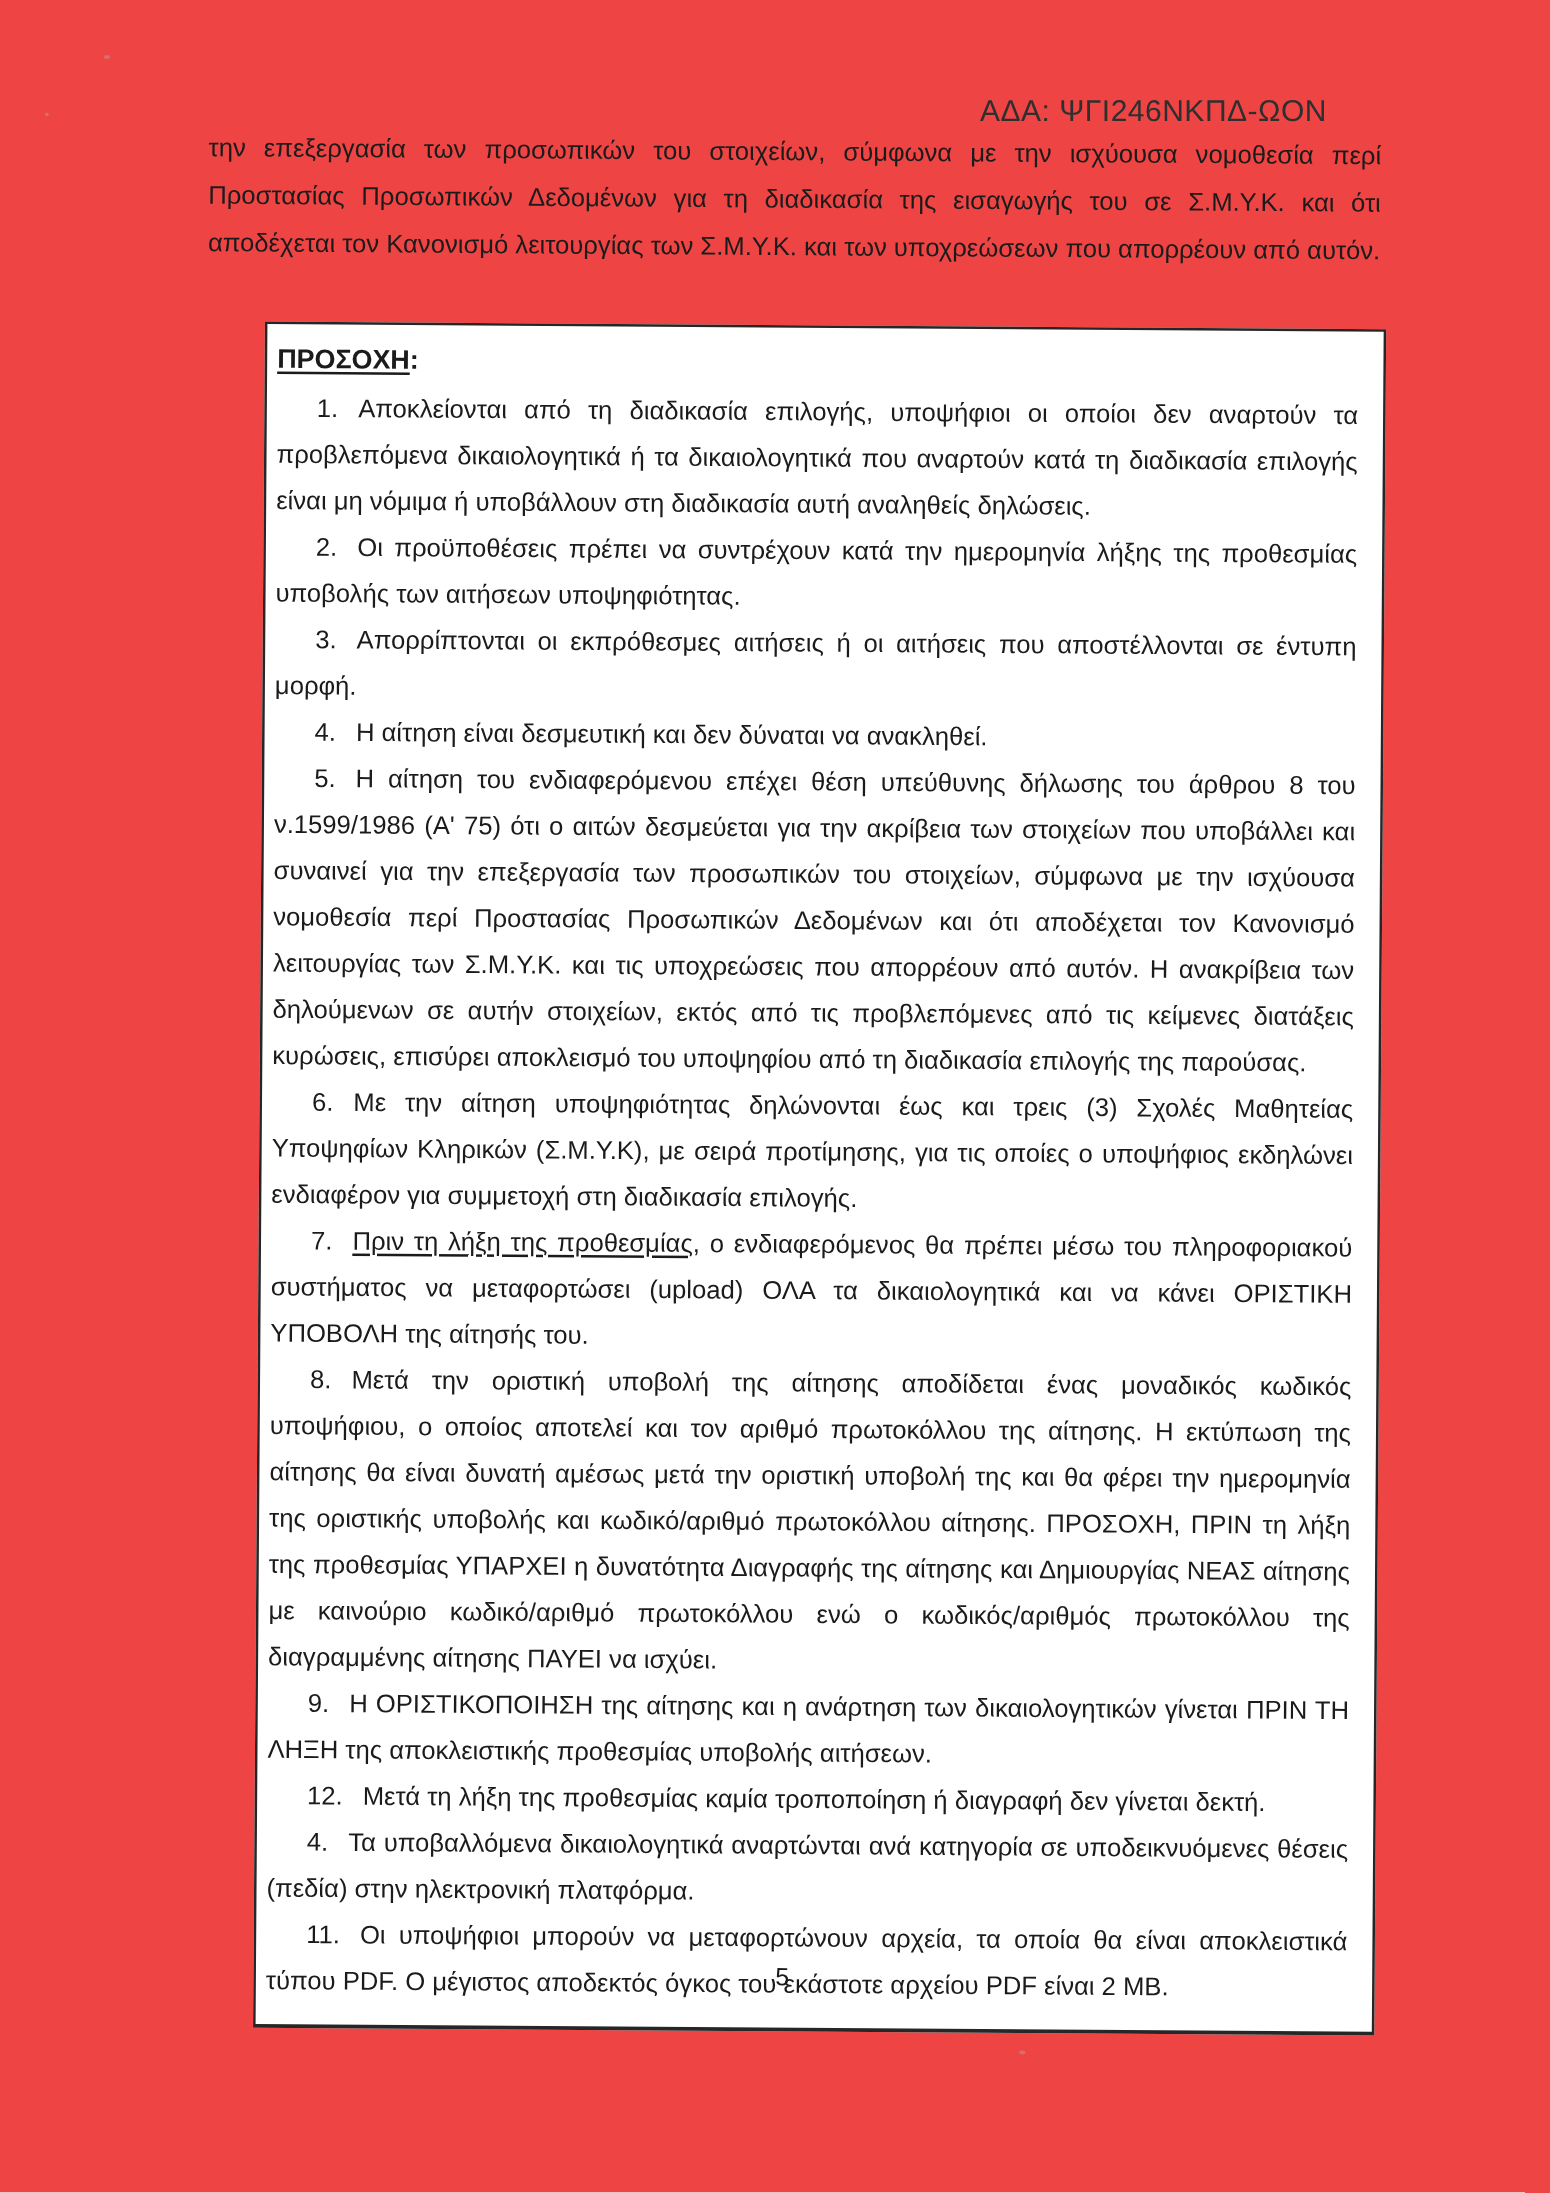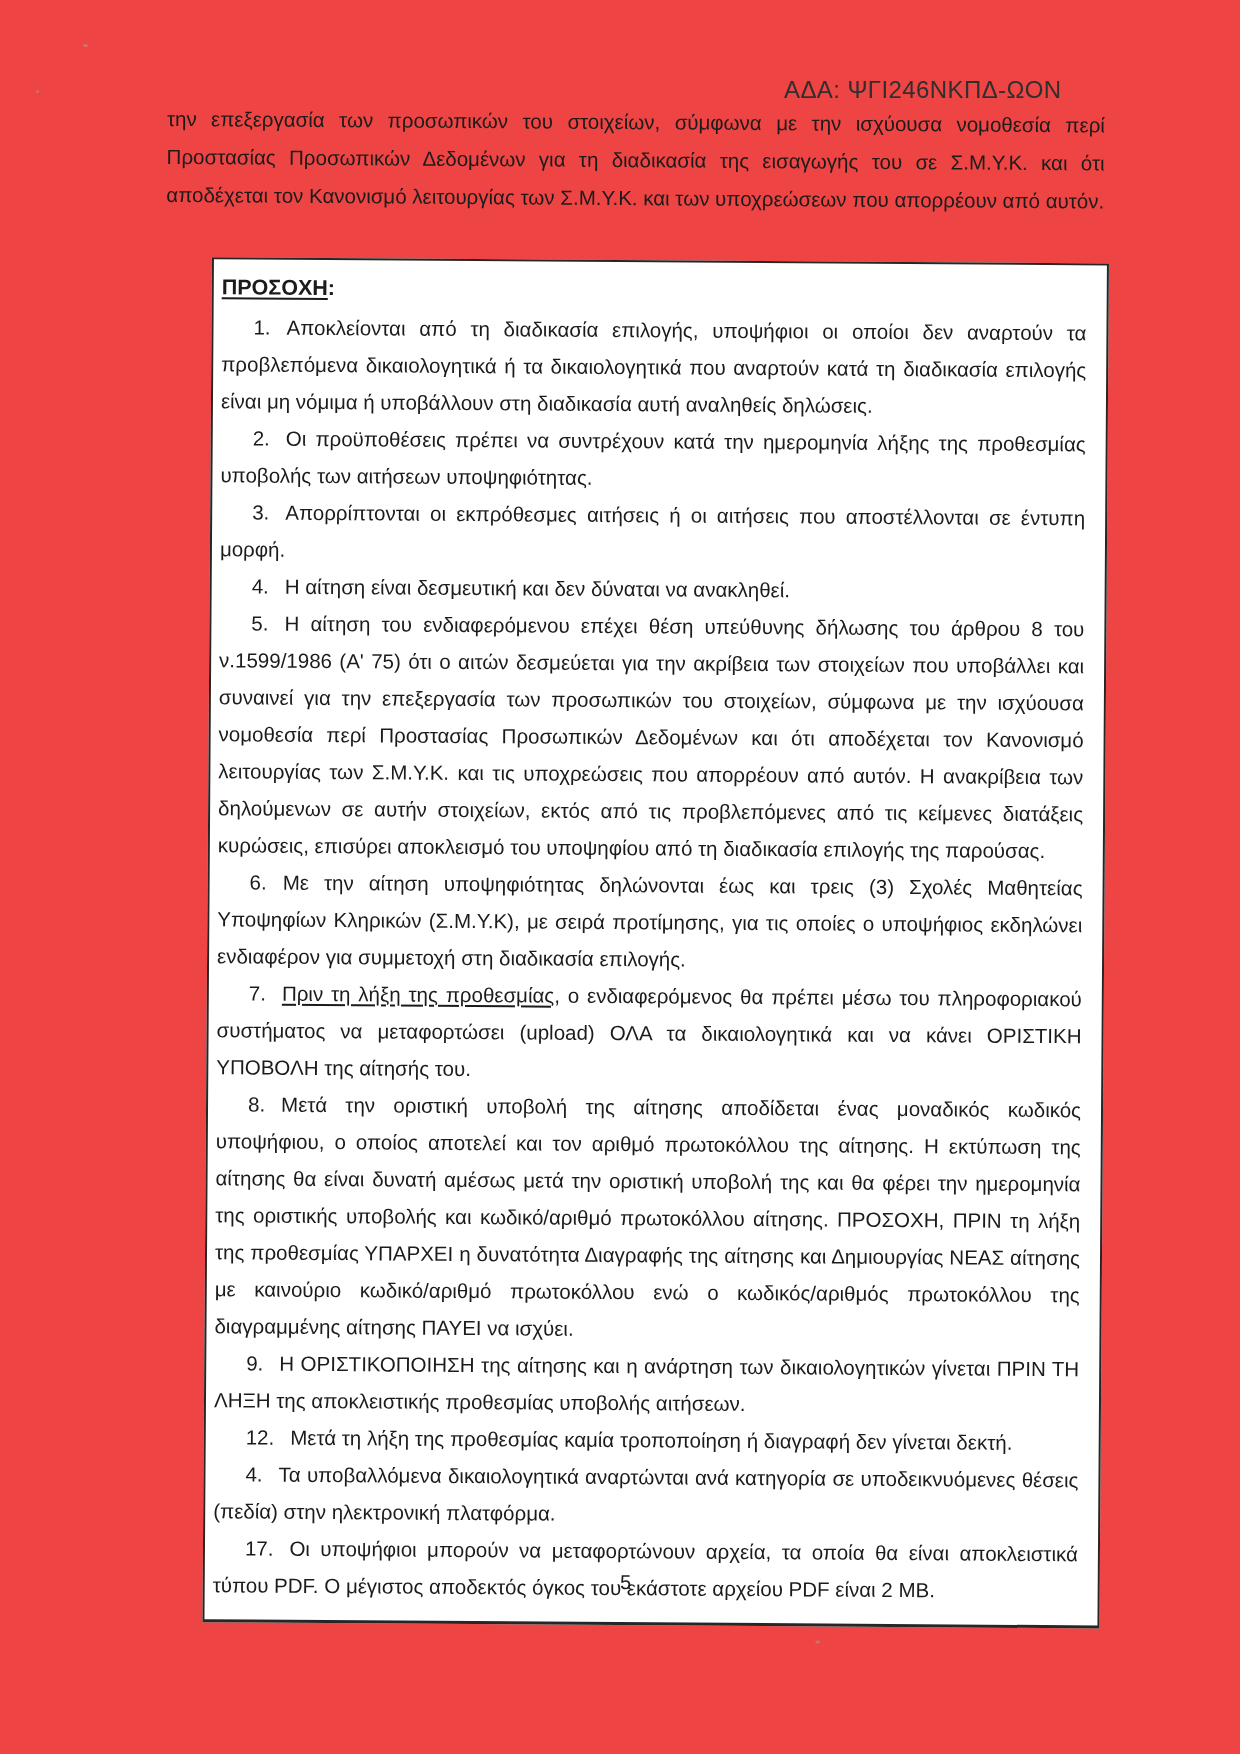--- a/index.html
+++ b/index.html
@@ -107,21 +107,21 @@
           <p class="item"><span class="num">2.</span><span>Οι προϋποθέσεις πρέπει να συντρέχουν κατά την ημερομηνία λήξης της προθεσμίας υποβολής των αιτήσεων υποψηφιότητας.</span></p>
           <p class="item"><span class="num">3.</span><span>Απορρίπτονται οι εκπρόθεσμες αιτήσεις ή οι αιτήσεις που αποστέλλονται σε έντυπη μορφή.</span></p>
           <p class="item"><span class="num">4.</span><span>Η αίτηση είναι δεσμευτική και δεν δύναται να ανακληθεί.</span></p>
           <p class="item"><span class="num">5.</span><span>Η αίτηση του ενδιαφερόμενου επέχει θέση υπεύθυνης δήλωσης του άρθρου 8 του ν.1599/1986 (Α' 75) ότι ο αιτών δεσμεύεται για την ακρίβεια των στοιχείων που υποβάλλει και συναινεί για την επεξεργασία των προσωπικών του στοιχείων, σύμφωνα με την ισχύουσα νομοθεσία περί Προστασίας Προσωπικών Δεδομένων και ότι αποδέχεται τον Κανονισμό λειτουργίας των Σ.Μ.Υ.Κ. και τις υποχρεώσεις που απορρέουν από αυτόν. Η ανακρίβεια των δηλούμενων σε αυτήν στοιχείων, εκτός από τις προβλεπόμενες από τις κείμενες διατάξεις κυρώσεις, επισύρει αποκλεισμό του υποψηφίου από τη διαδικασία επιλογής της παρούσας.</span></p>
           <p class="item"><span class="num">6.</span><span>Με την αίτηση υποψηφιότητας δηλώνονται έως και τρεις (3) Σχολές Μαθητείας Υποψηφίων Κληρικών (Σ.Μ.Υ.Κ), με σειρά προτίμησης, για τις οποίες ο υποψήφιος εκδηλώνει ενδιαφέρον για συμμετοχή στη διαδικασία επιλογής.</span></p>
           <p class="item"><span class="num">7.</span><span class="u">Πριν τη λήξη της προθεσμίας</span><span>, ο ενδιαφερόμενος θα πρέπει μέσω του πληροφοριακού συστήματος να μεταφορτώσει (upload) ΟΛΑ τα δικαιολογητικά και να κάνει ΟΡΙΣΤΙΚΗ ΥΠΟΒΟΛΗ της αίτησής του.</span></p>
           <p class="item"><span class="num">8.</span><span>Μετά την οριστική υποβολή της αίτησης αποδίδεται ένας μοναδικός κωδικός υποψήφιου, ο οποίος αποτελεί και τον αριθμό πρωτοκόλλου της αίτησης. Η εκτύπωση της αίτησης θα είναι δυνατή αμέσως μετά την οριστική υποβολή της και θα φέρει την ημερομηνία της οριστικής υποβολής και κωδικό/αριθμό πρωτοκόλλου αίτησης. ΠΡΟΣΟΧΗ, ΠΡΙΝ τη λήξη της προθεσμίας ΥΠΑΡΧΕΙ η δυνατότητα Διαγραφής της αίτησης και Δημιουργίας ΝΕΑΣ αίτησης με καινούριο κωδικό/αριθμό πρωτοκόλλου ενώ ο κωδικός/αριθμός πρωτοκόλλου της διαγραμμένης αίτησης ΠΑΥΕΙ να ισχύει.</span></p>
           <p class="item"><span class="num">9.</span><span>Η ΟΡΙΣΤΙΚΟΠΟΙΗΣΗ της αίτησης και η ανάρτηση των δικαιολογητικών γίνεται ΠΡΙΝ ΤΗ ΛΗΞΗ της αποκλειστικής προθεσμίας υποβολής αιτήσεων.</span></p>
           <p class="item"><span class="num">12.</span><span>Μετά τη λήξη της προθεσμίας καμία τροποποίηση ή διαγραφή δεν γίνεται δεκτή.</span></p>
           <p class="item"><span class="num">4.</span><span>Τα υποβαλλόμενα δικαιολογητικά αναρτώνται ανά κατηγορία σε υποδεικνυόμενες θέσεις (πεδία) στην ηλεκτρονική πλατφόρμα.</span></p>
-          <p class="item"><span class="num">17.</span><span>Οι υποψήφιοι μπορούν να μεταφορτώνουν αρχεία, τα οποία θα είναι αποκλειστικά τύπου PDF. Ο μέγιστος αποδεκτός όγκος του εκάστοτε αρχείου PDF είναι 2 MB.</span></p>
+          <p class="item"><span class="num">11.</span><span>Οι υποψήφιοι μπορούν να μεταφορτώνουν αρχεία, τα οποία θα είναι αποκλειστικά τύπου PDF. Ο μέγιστος αποδεκτός όγκος του εκάστοτε αρχείου PDF είναι 2 MB.</span></p>
         </div>
     </div>
 
     <div class="page-number">5</div>
 
     <div class="speck speck-3"></div>
 
   </div>
 
 </div>

